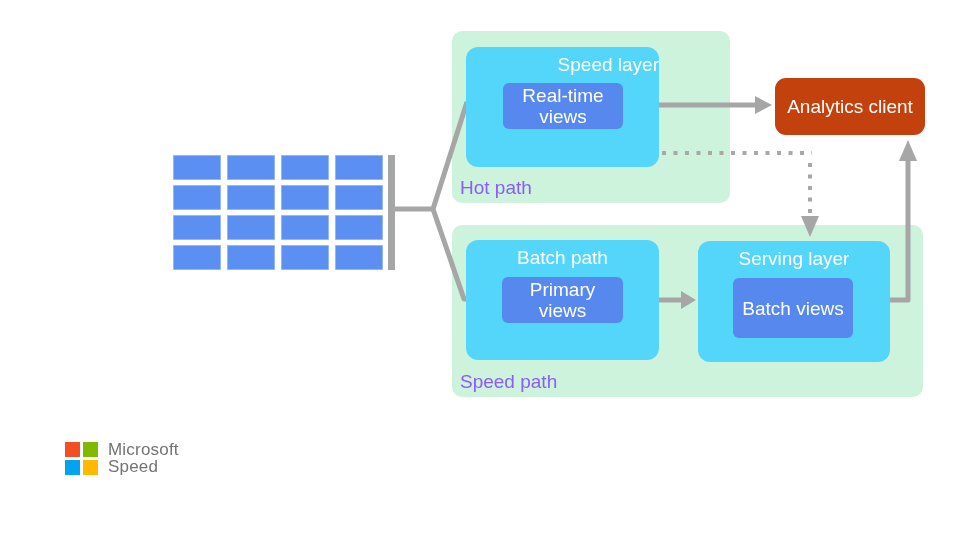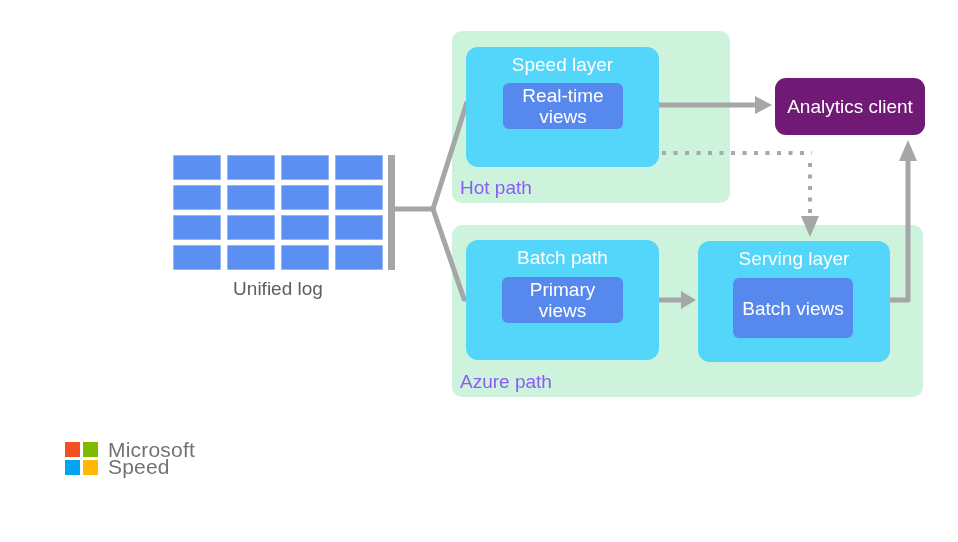--- a/index.html
+++ b/index.html
@@ -45,21 +45,21 @@
     border-radius: 12px;
     z-index: 3;
     text-align: center;
   }
   .layer-title {
     display: block;
     margin-top: 7px;
     font-size: 19px;
     color: #ffffff;
   }
-  #speed-layer   { left: 466px; top: 47px;  width: 193px; height: 120px; }
+  #speed-layer   { left: 466px; top: 47px;  width: 193px; height: 120px; text-align: right; }
   #batch-layer   { left: 466px; top: 240px; width: 193px; height: 120px; }
   #serving-layer { left: 698px; top: 241px; width: 192px; height: 121px; }
 
   
   .view-box {
     position: absolute;
     background: #5788ee;
     border-radius: 6px;
     color: #ffffff;
     font-size: 19px;
@@ -73,21 +73,21 @@
   }
   #realtime-views { left: 503px; top: 83px;  width: 120px; height: 46px; }
   #primary-data   { left: 502px; top: 277px; width: 121px; height: 46px; }
   #batch-views    { left: 733px; top: 278px; width: 120px; height: 60px; }
 
   
   #analytics-client {
     position: absolute;
     left: 775px; top: 78px;
     width: 150px; height: 57px;
-    background: #701a75;
+    background: #c2410c;
     border-radius: 11px;
     color: #ffffff;
     font-size: 19px;
     display: flex;
     align-items: center;
     justify-content: center;
     z-index: 3;
   }
 
   
@@ -132,36 +132,36 @@
     grid-template-rows: 15px 15px;
     gap: 3px;
   }
   .ms-sq { width: 15px; height: 15px; }
   #ms-sq-1 { background: #f25022; }
   #ms-sq-2 { background: #7fba00; }
   #ms-sq-3 { background: #00a4ef; }
   #ms-sq-4 { background: #ffb900; }
   #ms-logo-text {
     margin-left: 10px;
-    font-size: 21px;
+    font-size: 17px;
     line-height: 17px;
     color: #737373;
     letter-spacing: 0.2px;
   }
 </style>
 </head>
 <body>
 
 <div class="canvas">
 
   <div class="path-box" id="hot-path">
     <span class="path-label">Hot path</span>
   </div>
   <div class="path-box" id="cold-path">
-    <span class="path-label">Azure path</span>
+    <span class="path-label">Speed path</span>
   </div>
 
   <svg id="connector-layer" viewBox="0 0 958 542" xmlns="http://www.w3.org/2000/svg">
 
     <rect x="388" y="155" width="7" height="115" fill="#a6a6a6"></rect>
 
     <path d="M395,209 H433 L467,102" fill="none" stroke="#a6a6a6" stroke-width="5" stroke-linejoin="round"></path>
 
     <path d="M433,209 L464,299 H470" fill="none" stroke="#a6a6a6" stroke-width="5" stroke-linejoin="round"></path>
 
@@ -207,21 +207,20 @@
     <div class="log-cell"></div>
     <div class="log-cell"></div>
     <div class="log-cell"></div>
     <div class="log-cell"></div>
     <div class="log-cell"></div>
     <div class="log-cell"></div>
     <div class="log-cell"></div>
     <div class="log-cell"></div>
   </div>
   <div id="unified-log-caption">
-    <div>Unified log</div>
   </div>
 
   <div id="ms-logo">
     <div id="ms-logo-squares">
       <div class="ms-sq" id="ms-sq-1"></div>
       <div class="ms-sq" id="ms-sq-2"></div>
       <div class="ms-sq" id="ms-sq-3"></div>
       <div class="ms-sq" id="ms-sq-4"></div>
     </div>
     <div id="ms-logo-text">

